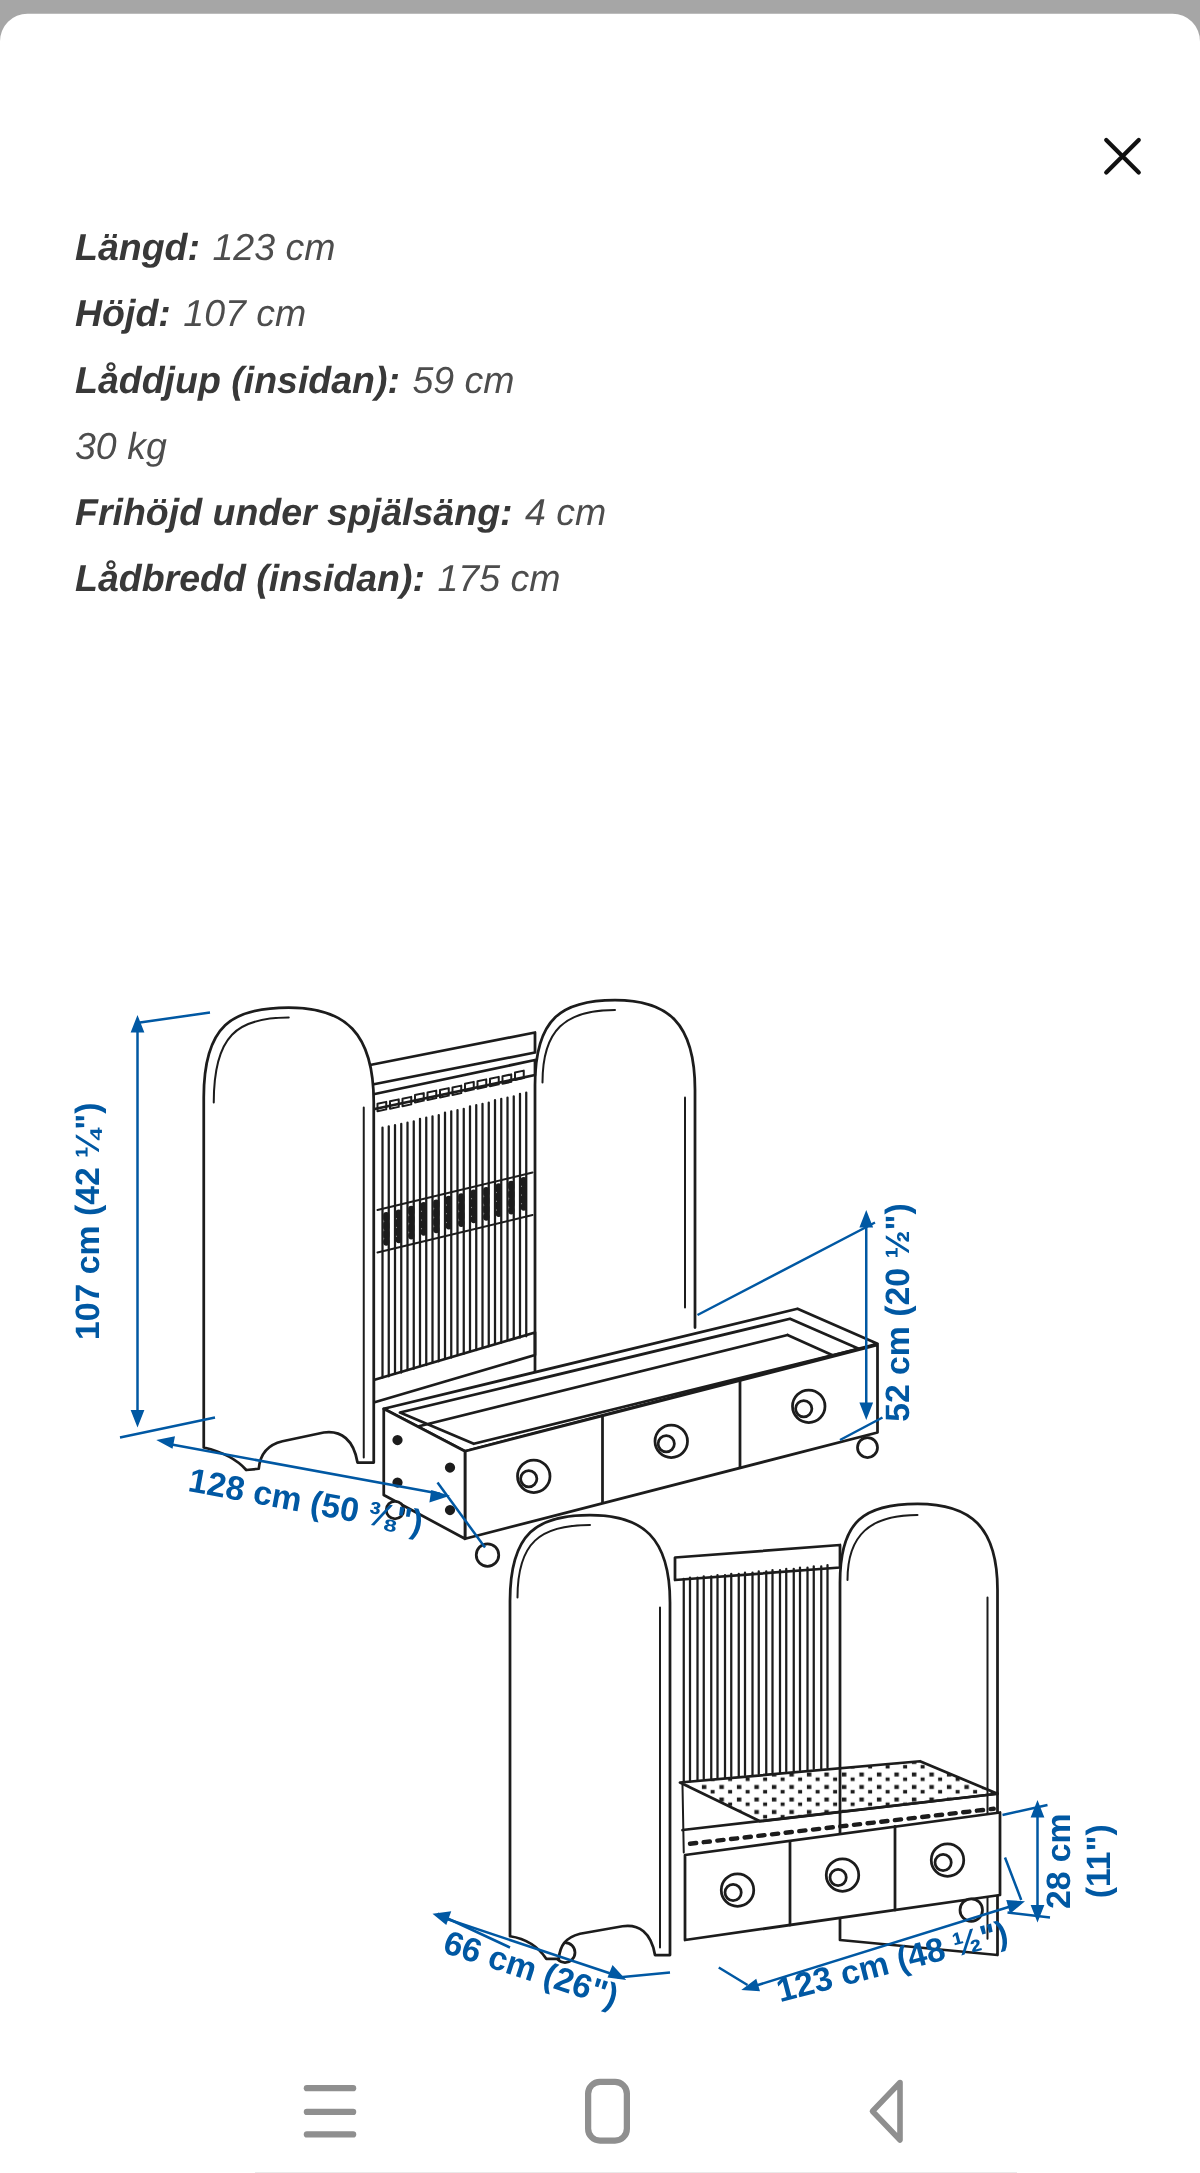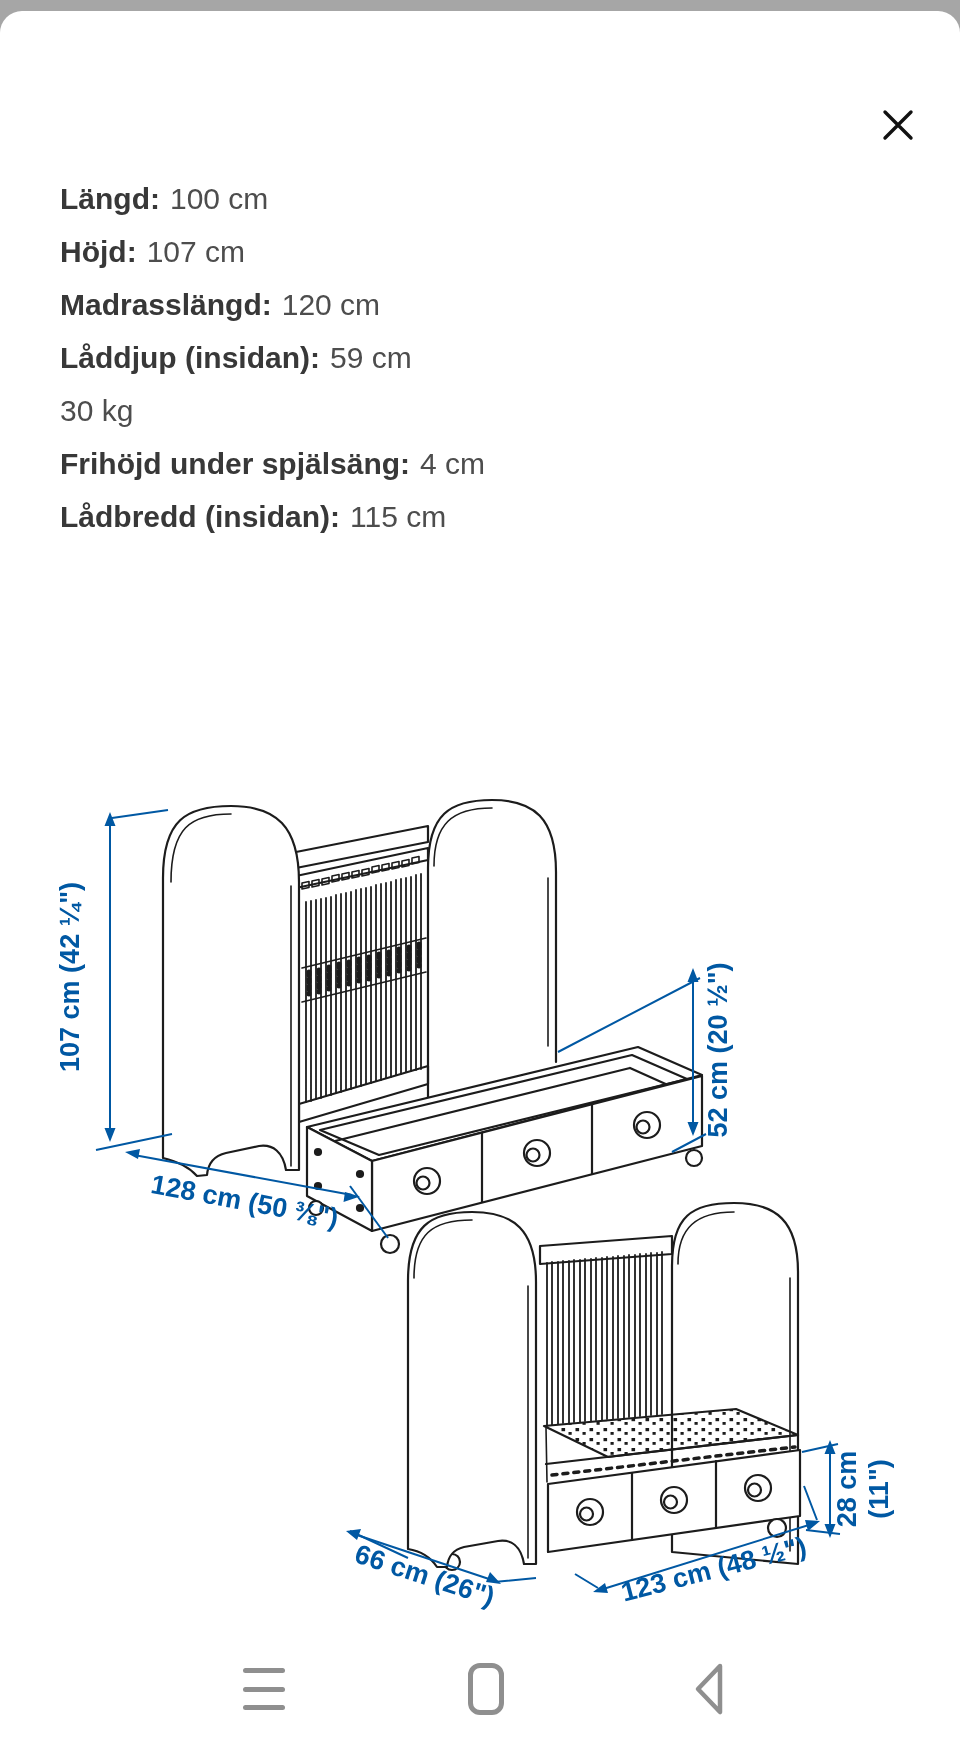--- a/index.html
+++ b/index.html
@@ -13,21 +13,21 @@
     background:#ffffff;border-radius:22px 22px 0 0;
   }
   .close-btn{
     position:absolute;left:862px;top:78px;width:72px;height:72px;
     background:none;border:none;padding:0;cursor:pointer;
     display:flex;align-items:center;justify-content:center;
   }
   .specs{position:absolute;left:60px;top:161px;}
   .spec-row{
     height:53px;display:flex;align-items:flex-start;
-    font-size:30px;color:#404040;line-height:53px;white-space:nowrap;
+    font-size:30px;color:#404040;line-height:53px;white-space:nowrap;font-style:italic;
   }
   .spec-row .lbl{font-weight:700;color:#383838;margin-right:10px;}
   .spec-row .val{font-weight:400;color:#4d4d4d;}
   .diagram-wrap{position:absolute;left:0;top:695px;width:960px;height:950px;}
   .navbar{
     position:absolute;left:0;top:1638px;width:960px;height:80px;
     display:flex;align-items:center;
   }
   .nav-btn{
     position:absolute;width:70px;height:72px;background:none;border:none;padding:0;
@@ -49,44 +49,40 @@
 
   <button class="close-btn" aria-label="Close">
     <svg width="40" height="40" viewBox="0 0 40 40">
       <path d="M7 7 L33 33 M33 7 L7 33" stroke="#111" stroke-width="3.4" stroke-linecap="round" fill="none"></path>
     </svg>
   </button>
 
   <div class="specs">
     <div class="spec-row">
         <span class="lbl">Längd:</span>
-        <span class="val">100 cm</span>
+        <span class="val">123 cm</span>
       </div>
     <div class="spec-row">
         <span class="lbl">Höjd:</span>
         <span class="val">107 cm</span>
       </div>
     <div class="spec-row">
-        <span class="lbl">Madrasslängd:</span>
-        <span class="val">120 cm</span>
-      </div>
-    <div class="spec-row">
         <span class="lbl">Låddjup (insidan):</span>
         <span class="val">59 cm</span>
       </div>
     <div class="spec-row">
         <span class="val">30 kg</span>
       </div>
     <div class="spec-row">
         <span class="lbl">Frihöjd under spjälsäng:</span>
         <span class="val">4 cm</span>
       </div>
     <div class="spec-row">
         <span class="lbl">Lådbredd (insidan):</span>
-        <span class="val">115 cm</span>
+        <span class="val">175 cm</span>
       </div>
   </div>
 
   <div class="diagram-wrap">
     <svg width="960" height="950" viewBox="0 0 960 950">
       <defs>
         <pattern id="dotpat" width="14" height="10" patternUnits="userSpaceOnUse">
           <rect x="1.5" y="2" width="3.6" height="3.2" fill="#1c1c1c"></rect>
           <rect x="8.5" y="6" width="3.2" height="2.8" fill="#1c1c1c"></rect>
         </pattern>

